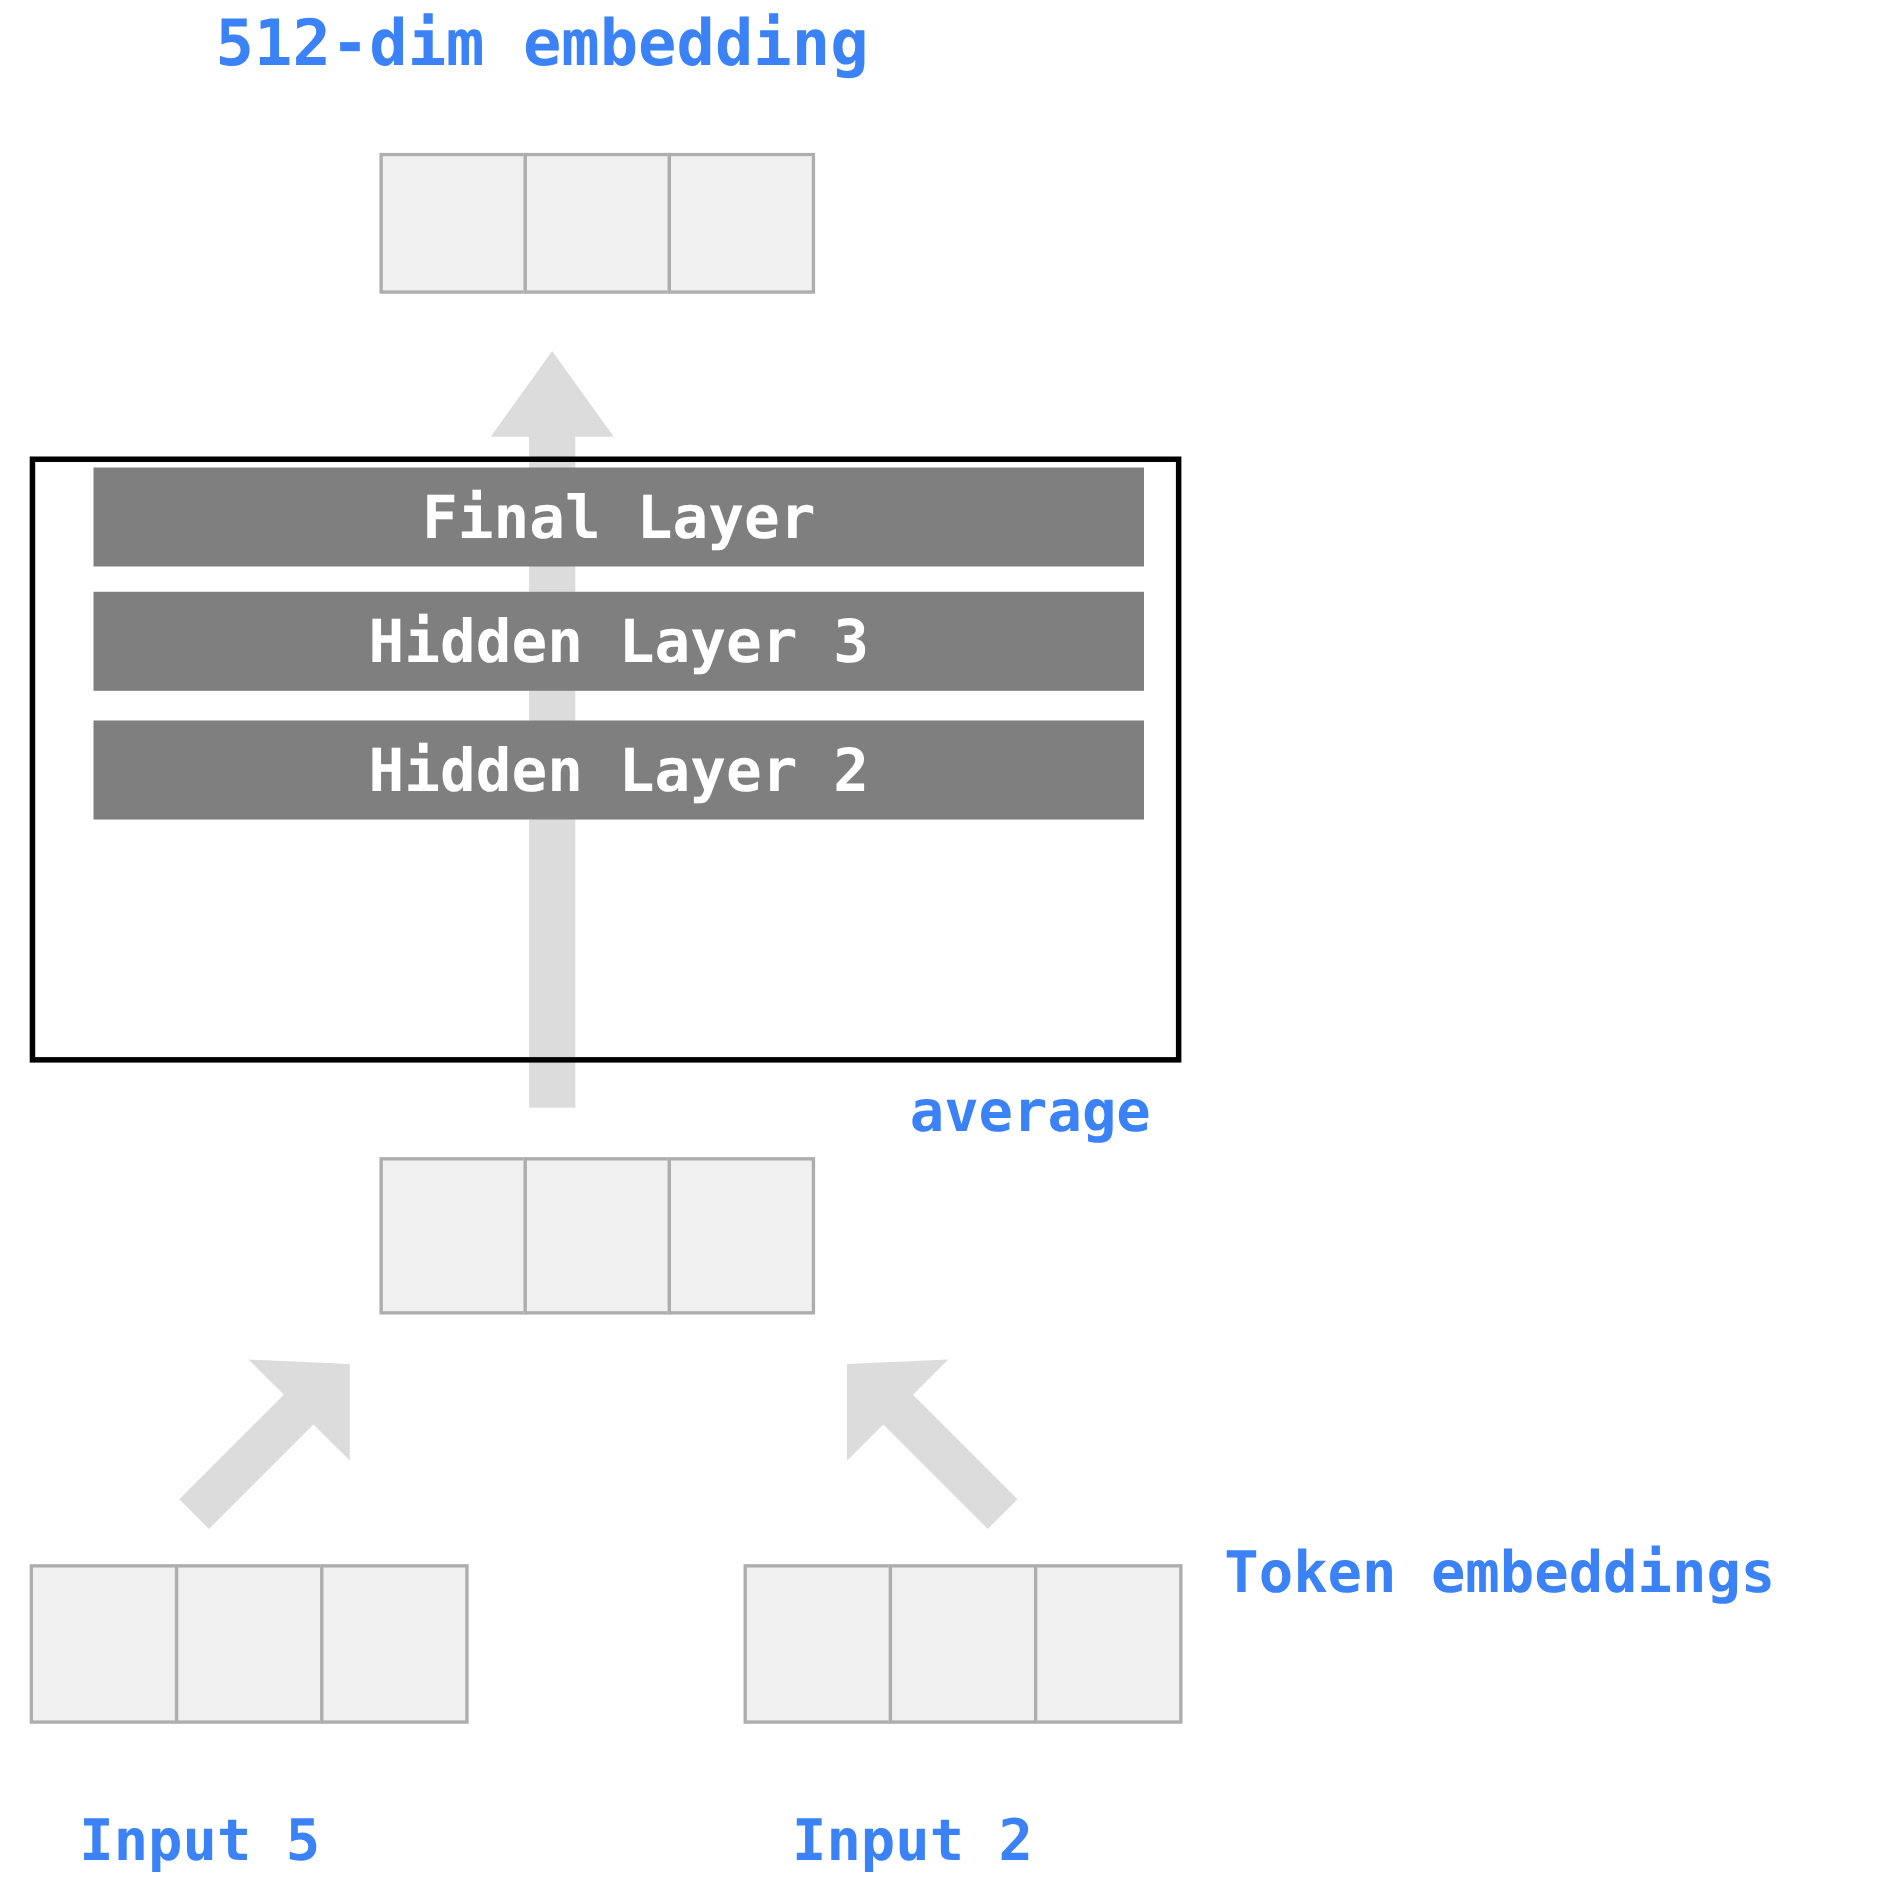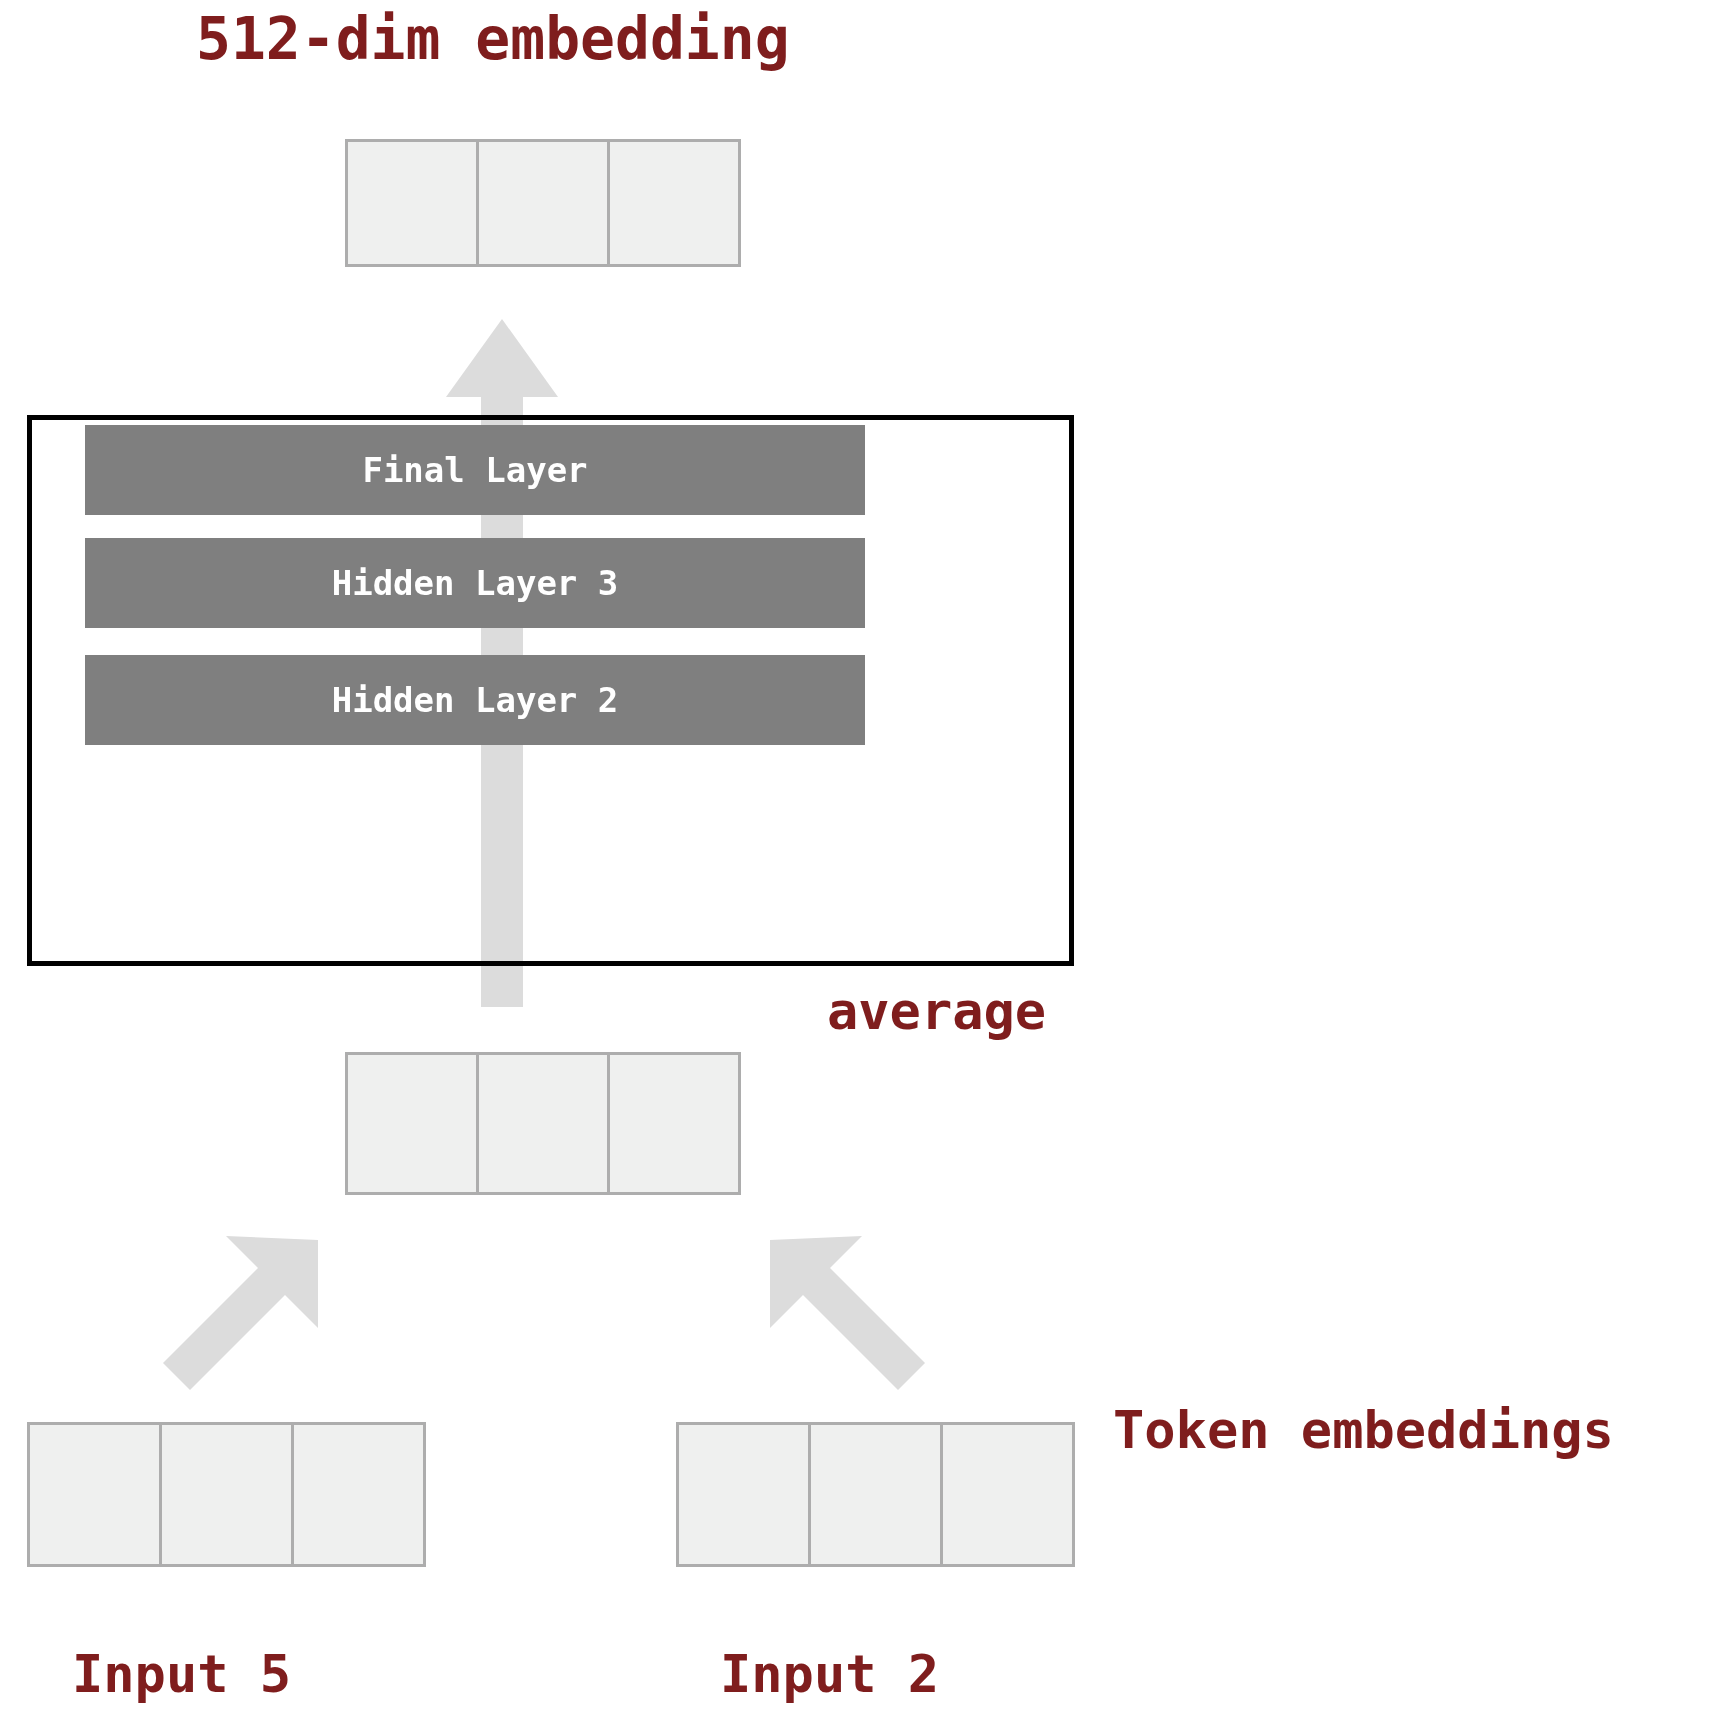--- a/index.html
+++ b/index.html
@@ -12,21 +12,21 @@
     width: 1724px;
     height: 1727px;
     background: #ffffff;
     overflow: hidden;
     font-family: "DejaVu Sans Mono", monospace;
   }
 
   
   .label {
     position: absolute;
-    color: #7f1d1d;
+    color: #3b82f6;
     font-family: "DejaVu Sans Mono", monospace;
     font-weight: bold;
     white-space: pre;
     line-height: 1;
   }
   #title-512dim {
     left: 196px;
     top: 10px;
     font-size: 58px;
     letter-spacing: 0px;
@@ -103,27 +103,27 @@
     height: 551px;
     box-sizing: border-box;
     border: 5px solid #000000;
     background: transparent;
   }
 
   
   .layer-bar {
     position: absolute;
     left: 85px;
-    width: 780px;
+    width: 955px;
     height: 90px;
     background: #7f7f7f;
     color: #ffffff;
     font-family: "DejaVu Sans Mono", monospace;
     font-weight: bold;
-    font-size: 34px;
+    font-size: 54px;
     display: flex;
     align-items: center;
     justify-content: center;
     letter-spacing: 0px;
     white-space: pre;
   }
   #layer-final   { top: 425px; }
   #layer-hidden3 { top: 538px; }
   #layer-hidden2 { top: 655px; }
   #layer-hidden1 { top: 770px; }

